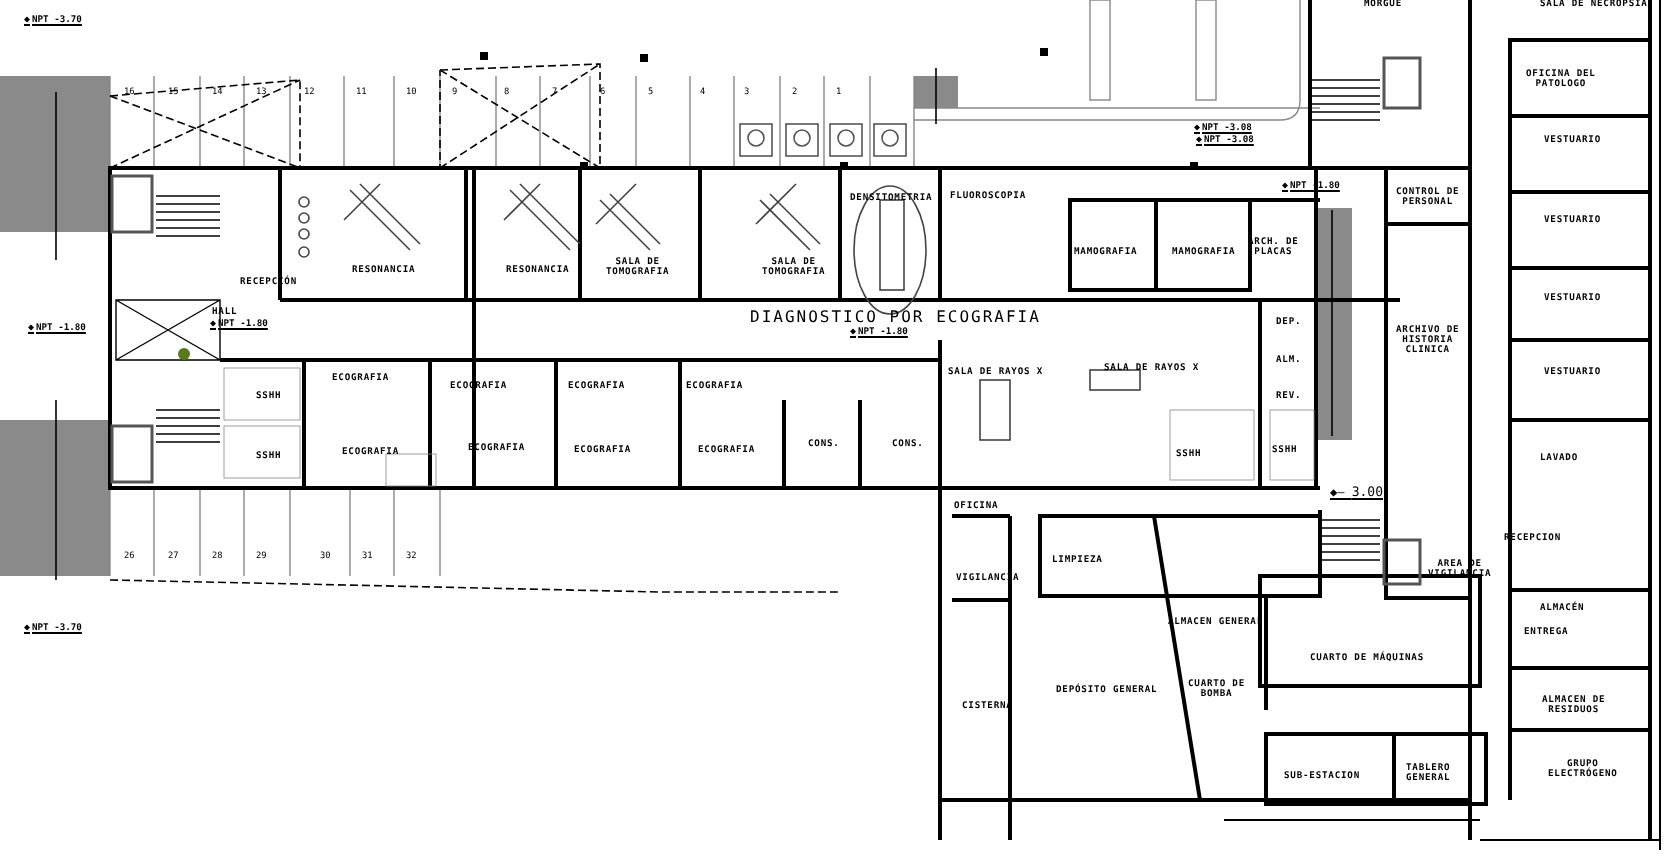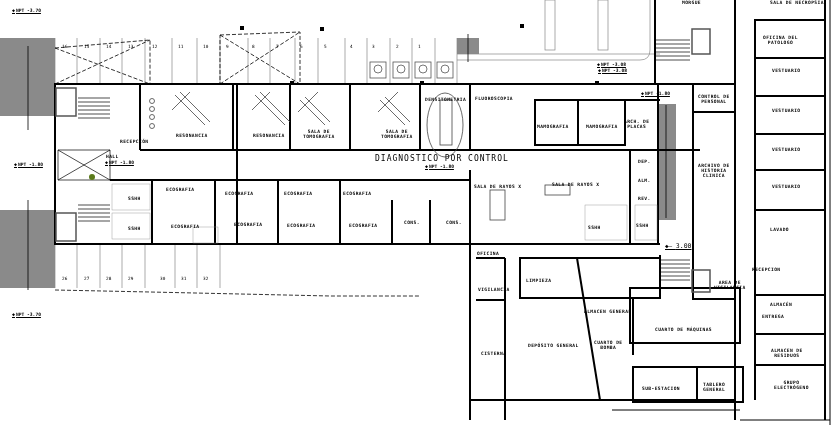--- a/index.html
+++ b/index.html
@@ -198,21 +198,21 @@
       <rect x="520" y="24" width="4" height="4"></rect>
   </g>
   <g stroke="#000" stroke-width="0.8">
     <line x1="28" y1="46" x2="28" y2="130"></line>
       <line x1="28" y1="200" x2="28" y2="290"></line>
     <line x1="468" y1="34" x2="468" y2="62"></line>
       <line x1="666" y1="105" x2="666" y2="218"></line>
   </g>
 </svg>
 
-<div class="title" style="left:375px;top:154px;">DIAGNOSTICO POR CONTROL</div>
+<div class="title" style="left:375px;top:154px;">DIAGNOSTICO POR ECOGRAFIA</div>
 <div class="lvl" style="left:665px;top:242px;text-decoration:underline;">3.00</div>
 
 <div id="npts">
     <div class="npt" style="left: 12px; top: 7px;">NPT -3.70</div>
     <div class="npt" style="left: 12px; top: 311px;">NPT -3.70</div>
     <div class="npt" style="left: 14px; top: 161px;">NPT -1.80</div>
     <div class="npt" style="left: 105px; top: 159px;">NPT -1.80</div>
     <div class="npt" style="left: 425px; top: 163px;">NPT -1.80</div>
     <div class="npt" style="left: 598px; top: 67px;">NPT -3.08</div>
     <div class="npt" style="left: 641px; top: 90px;">NPT -1.80</div>

